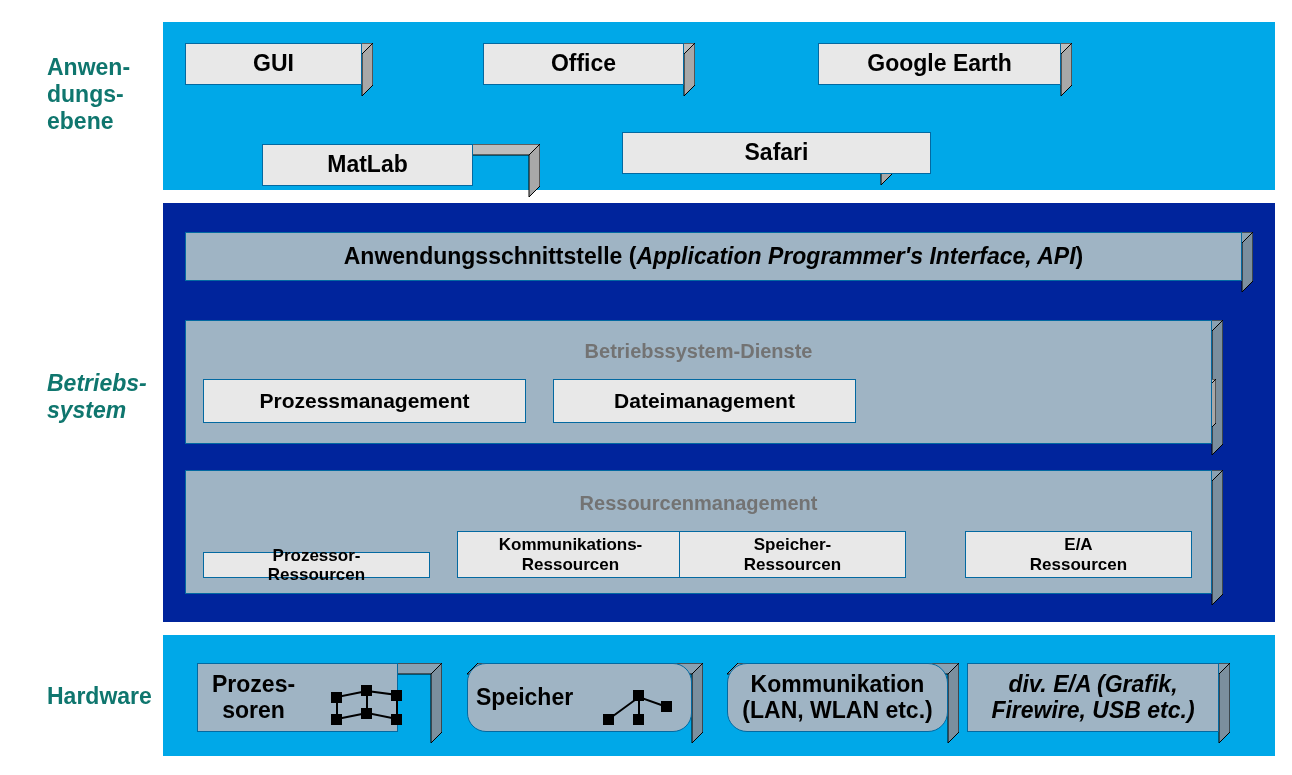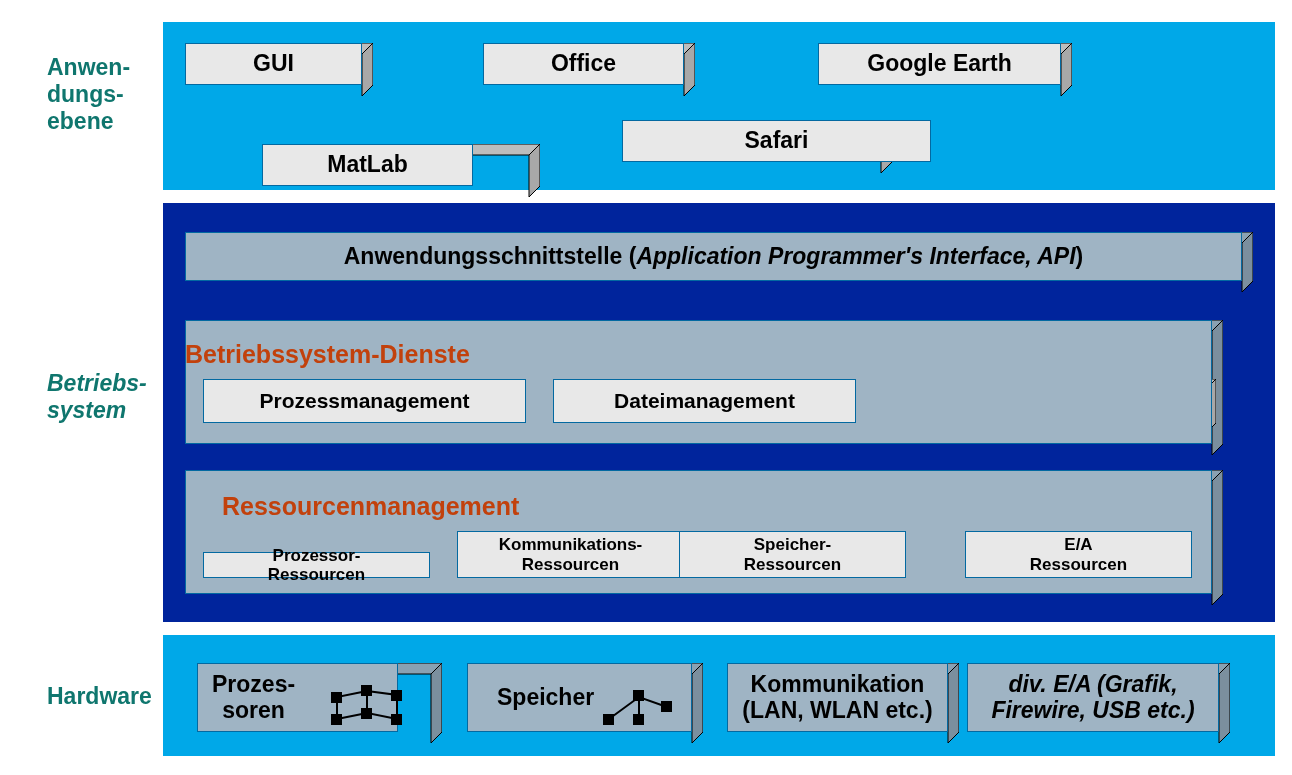--- a/index.html
+++ b/index.html
@@ -104,23 +104,24 @@
 
   .face em {
     font-style: italic;
     font-weight: bold;
   }
 
   
   .panel-title {
     position: absolute;
     width: 100%;
+    text-align: center;
     font-weight: bold;
-    font-size: 25px;
-    color: #c2410c;
+    font-size: 20px;
+    color: #737373;
     z-index: 3;
   }
 
   
   .glyph {
     position: absolute;
     z-index: 4;
   }
 </style>
 </head>
@@ -172,21 +173,21 @@
   <div class="box3d light f19" style="left:262px; top:120px; width:222px; height:53px;margin-top:24px;">
     <div class="top">
       <svg width="278" height="53" viewBox="0 0 278 53">
         <polygon class="sd-top" points="0,11 11,0 278,0 267,11"></polygon>
         <polygon class="sd-side" points="267,11 278,0 278,42 267,53"></polygon>
       </svg>
     </div>
     <div class="face">MatLab</div>
   </div>
 
-  <div class="box3d light f19" style="left:622px; top:120px; width:320px; height:53px;">
+  <div class="box3d light f19" style="left:622px; top:132px; width:320px; height:53px;">
     <div class="top">
       <svg width="270" height="53" viewBox="0 0 270 53">
         <polygon class="sd-top" points="0,11 11,0 270,0 259,11"></polygon>
         <polygon class="sd-side" points="259,11 270,0 270,42 259,53"></polygon>
       </svg>
     </div>
     <div class="face">Safari</div>
   </div>
 
 
@@ -246,21 +247,21 @@
 
   <div class="box3d steel" style="left:185px; top:470px; width:1038px; height:135px;">
     <div class="top">
       <svg width="1038" height="135" viewBox="0 0 1038 135">
         <polygon class="sd-top" points="0,11 11,0 1038,0 1027,11"></polygon>
         <polygon class="sd-side" points="1027,11 1038,0 1038,124 1027,135"></polygon>
       </svg>
     </div>
     <div class="face"></div>
   </div>
-  <div class="panel-title" style="left:185px; top:492px; width:1027px;padding-left:37px;">Ressourcenmanagement</div>
+  <div class="panel-title" style="left:185px; top:492px; width:1027px;">Ressourcenmanagement</div>
 
   <div class="box3d light f13" style="left:203px; top:531px; width:238px; height:58px;">
     <div class="top">
       <svg width="238" height="58" viewBox="0 0 238 58">
         <polygon class="sd-top" points="0,11 11,0 238,0 227,11"></polygon>
         <polygon class="sd-side" points="227,11 238,0 238,47 227,58"></polygon>
       </svg>
     </div>
     <div class="face" style="white-space:pre-line;margin-top:21px;">Prozessor-
 Ressourcen</div>
@@ -322,41 +323,41 @@
     </div>
   </div>
 
   <div class="box3d steel f19" style="left:467px; top:663px; width:236px; height:80px;">
     <div class="top">
       <svg width="236" height="80" viewBox="0 0 236 80">
         <polygon class="sd-top" points="0,11 11,0 236,0 225,11"></polygon>
         <polygon class="sd-side" points="225,11 236,0 236,69 225,80"></polygon>
       </svg>
     </div>
-    <div class="face" style="justify-content:flex-start; padding-left:29px;">Speicher</div>
+    <div class="face" style="justify-content:flex-start; padding-left:8px;border-radius:19px;">Speicher</div>
     <div class="glyph" style="left:130px; top:22px;">
       <svg width="88" height="44" viewBox="0 0 88 44">
         <polyline points="12,34 42,12 70,22" fill="none" stroke="#000" stroke-width="2"></polyline>
         <polyline points="42,12 42,34" fill="none" stroke="#000" stroke-width="2"></polyline>
         <rect x="6" y="29" width="11" height="11" fill="#000"></rect>
         <rect x="36" y="5" width="11" height="11" fill="#000"></rect>
         <rect x="36" y="29" width="11" height="11" fill="#000"></rect>
         <rect x="64" y="16" width="11" height="11" fill="#000"></rect>
       </svg>
     </div>
   </div>
 
   <div class="box3d steel f19" style="left:727px; top:663px; width:232px; height:80px;">
     <div class="top">
       <svg width="232" height="80" viewBox="0 0 232 80">
         <polygon class="sd-top" points="0,11 11,0 232,0 221,11"></polygon>
         <polygon class="sd-side" points="221,11 232,0 232,69 221,80"></polygon>
       </svg>
     </div>
-    <div class="face" style="white-space:pre-line;">Kommunikation
+    <div class="face" style="white-space:pre-line;border-radius:20px;">Kommunikation
 (LAN, WLAN etc.)</div>
   </div>
 
   <div class="box3d steel f19" style="left:967px; top:663px; width:263px; height:80px;">
     <div class="top">
       <svg width="263" height="80" viewBox="0 0 263 80">
         <polygon class="sd-top" points="0,11 11,0 263,0 252,11"></polygon>
         <polygon class="sd-side" points="252,11 263,0 263,69 252,80"></polygon>
       </svg>
     </div>

